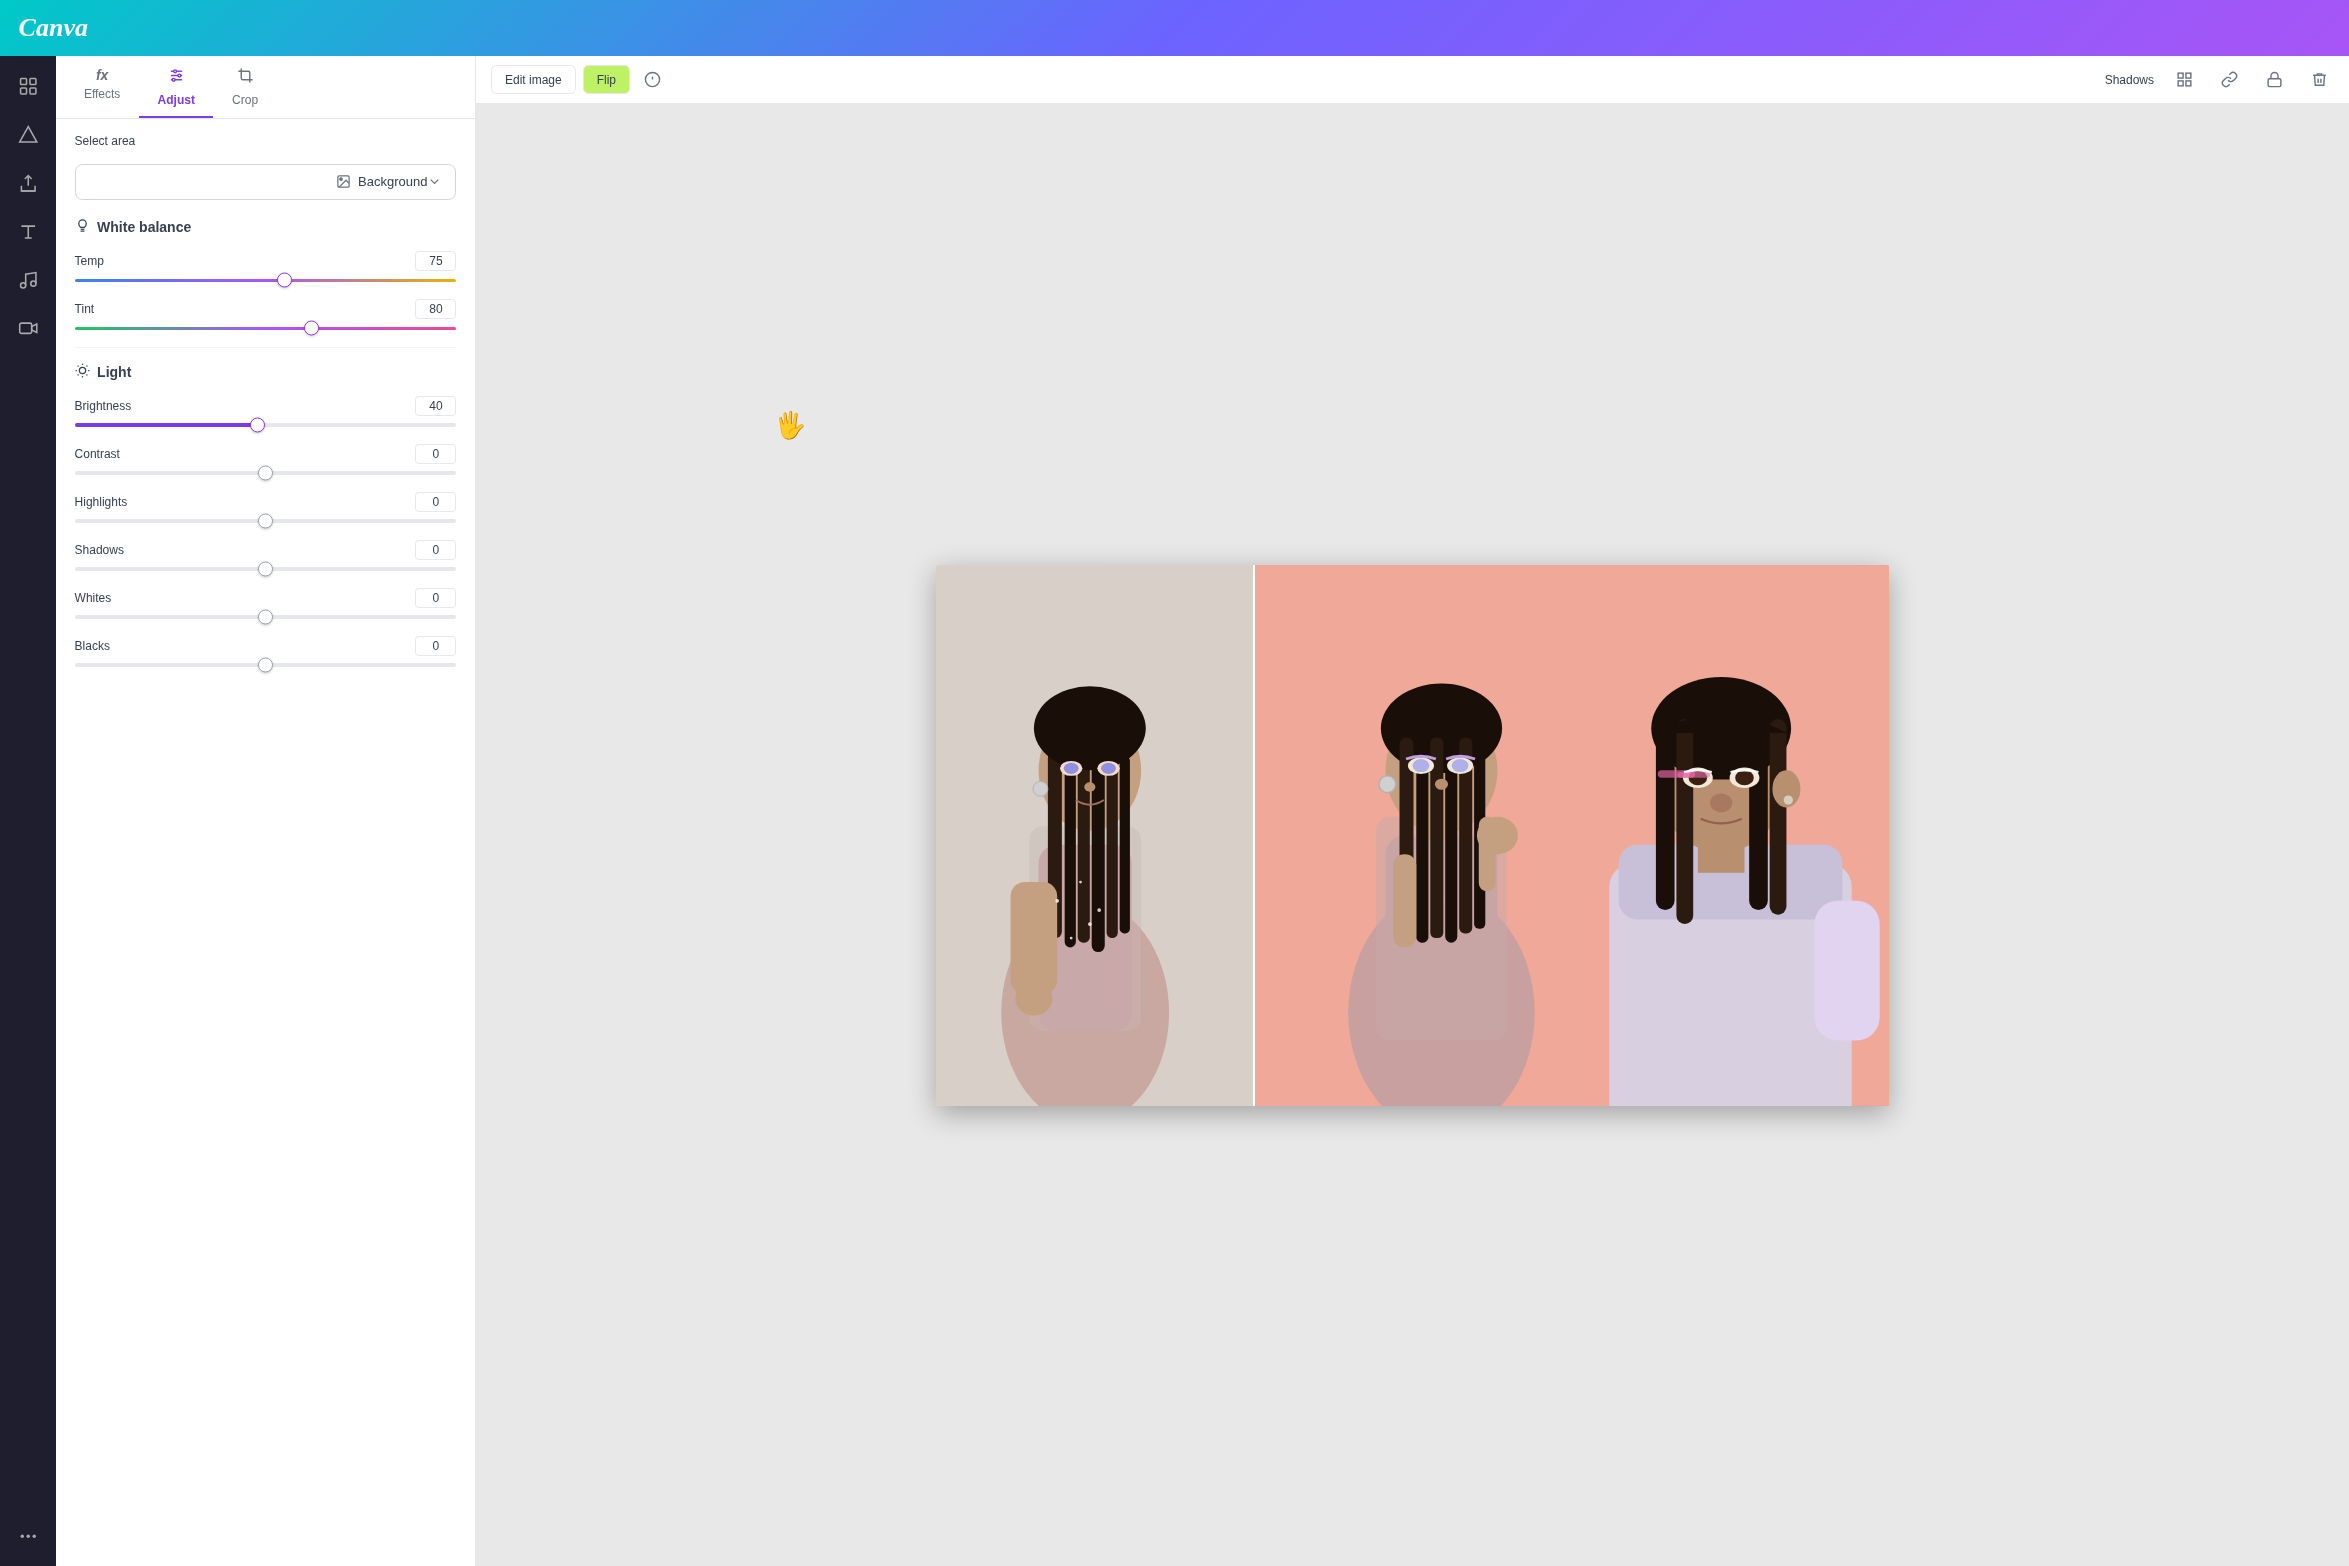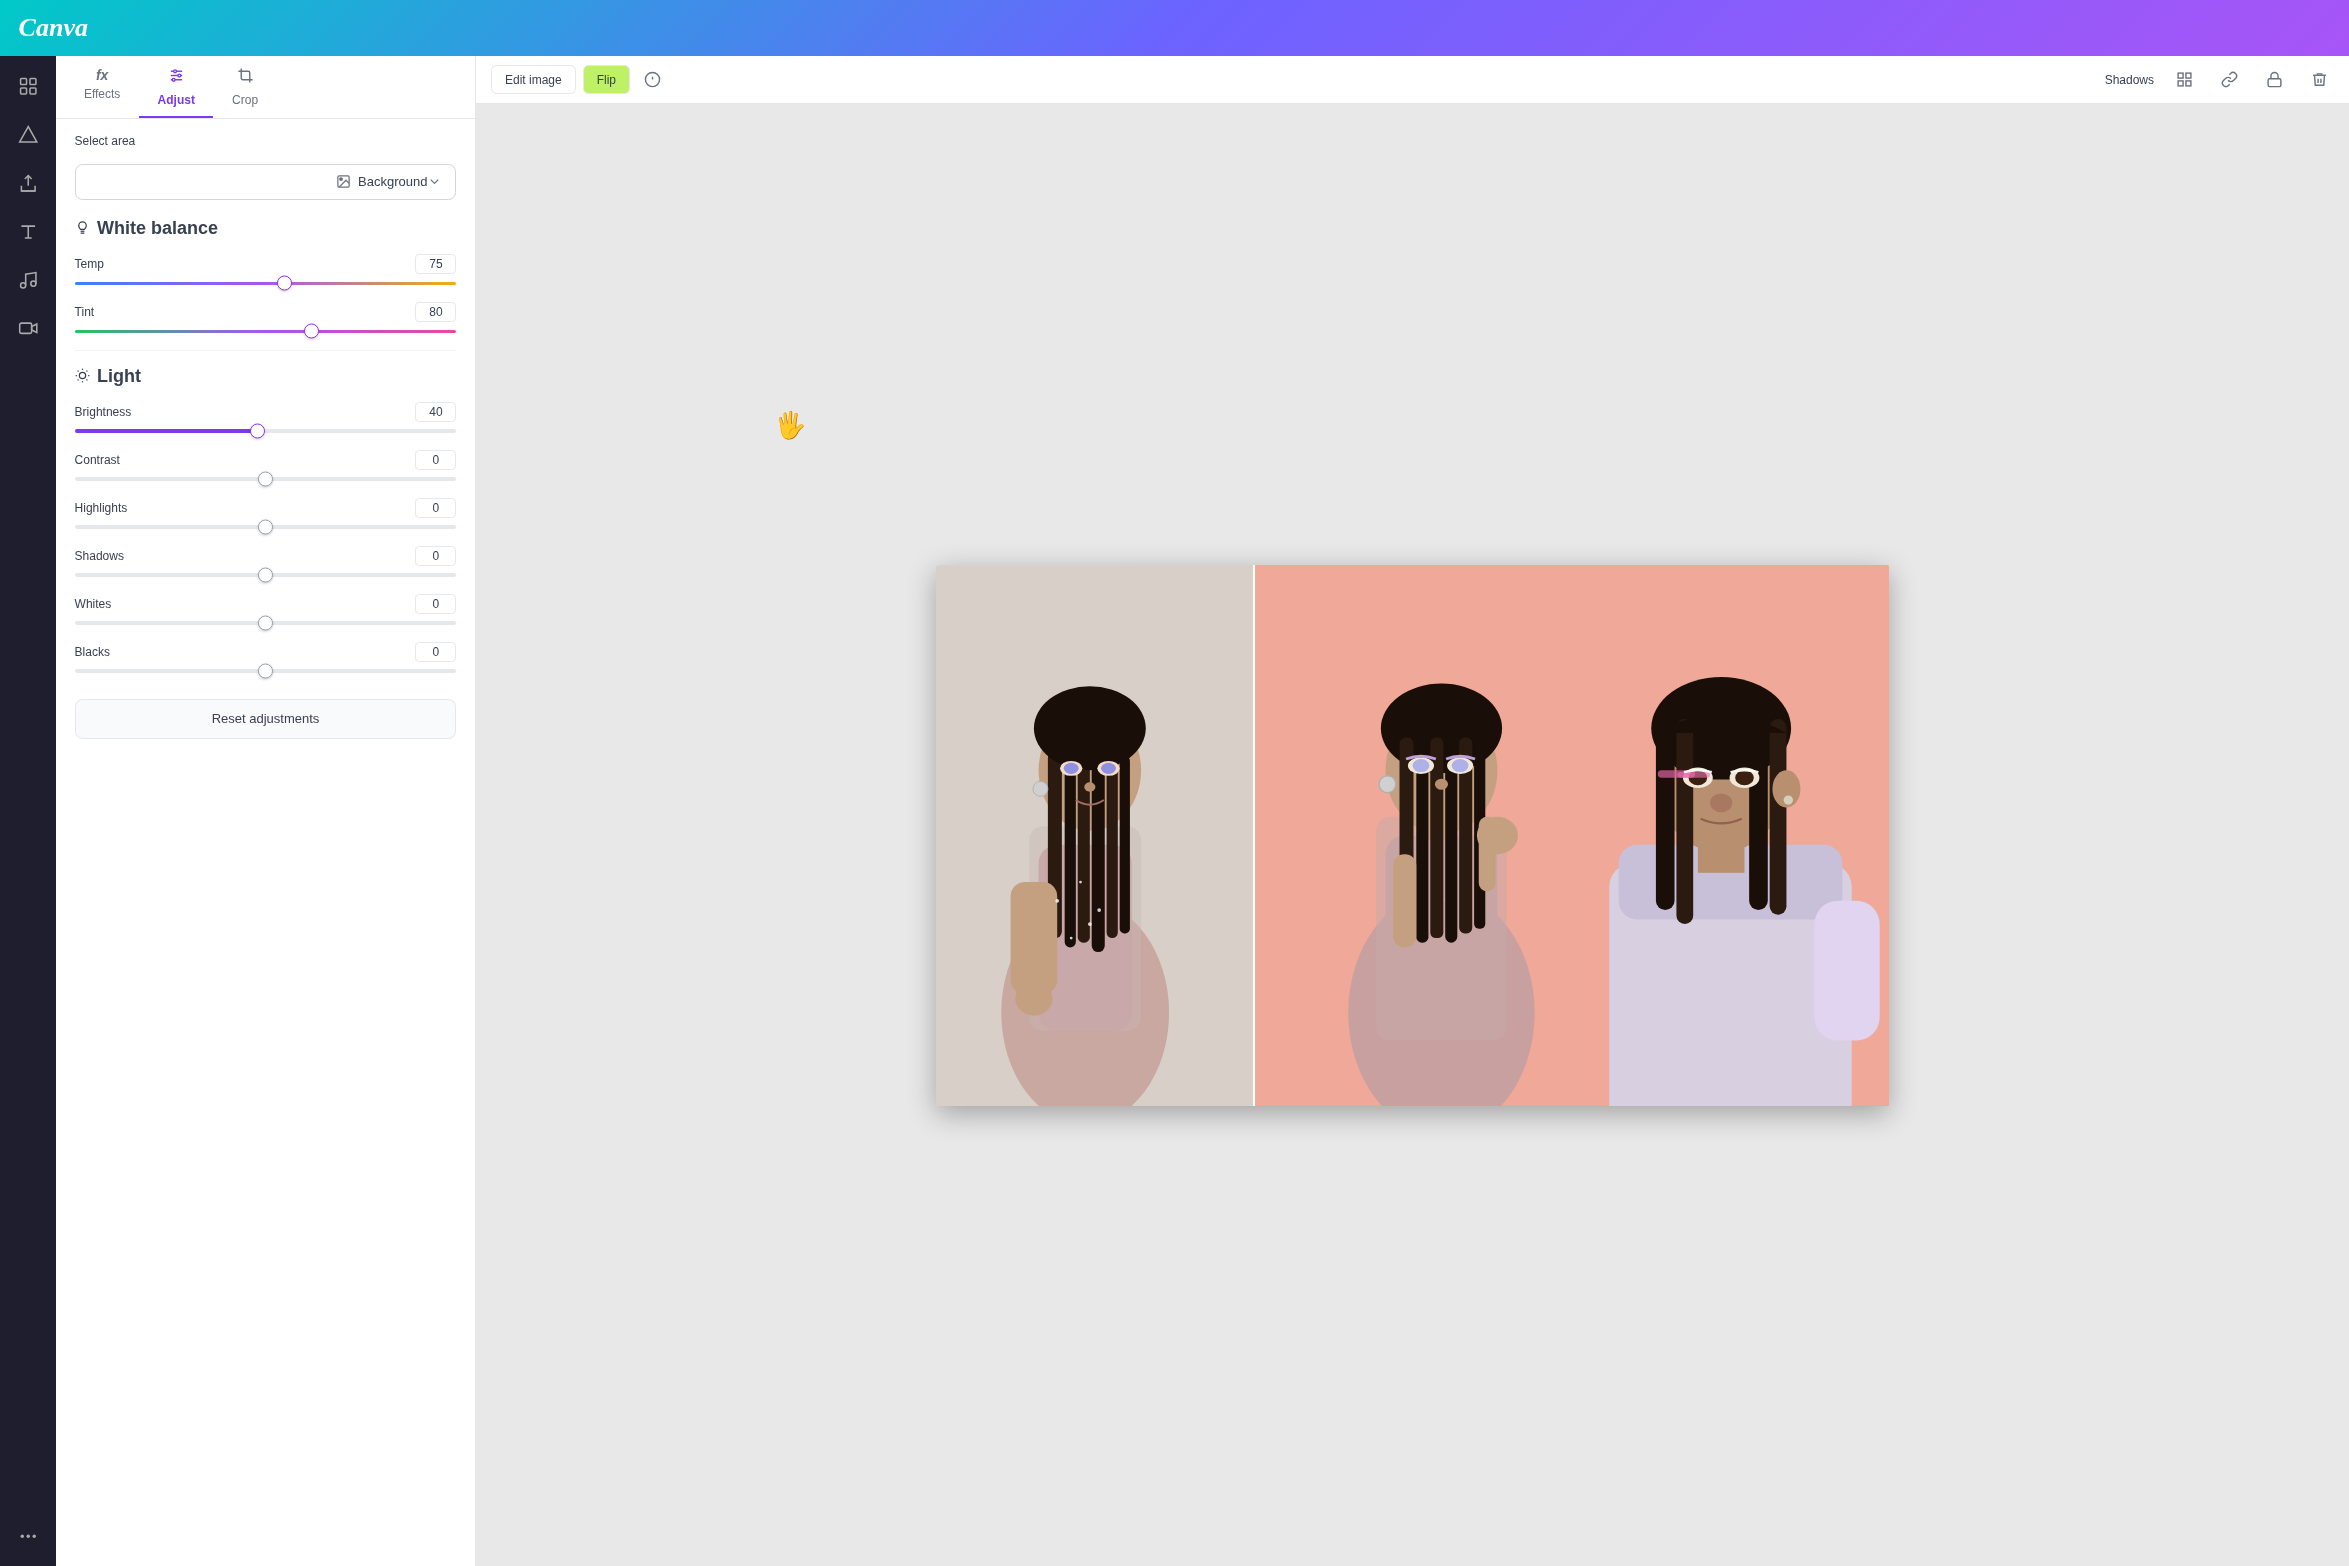--- a/index.html
+++ b/index.html
@@ -120,21 +120,21 @@
     .select-dropdown-left {
       display: flex;
       align-items: center;
       gap: 7.5px;
     }
 
     .section-title {
       display: flex;
       align-items: center;
       gap: 7.5px;
-      font-size: 18px;
+      font-size: 14px;
       font-weight: 600;
       color: #374151;
       margin-bottom: 15px;
       text-align: right;
     }
     .section-icon {
       font-size: 15px;
     }
 
     .slider-row {
@@ -535,21 +535,20 @@
         <div class="slider-label-row">
           <span class="slider-label">Blacks</span>
           <span class="slider-value">0</span>
         </div>
         <div class="slider-track default-track-bg" style="height:3.7px; border-radius:1.9px; position:relative;">
           <div class="slider-thumb" style="left:calc(50% - 7.5px); border-color:#9ca3af;"></div>
         </div>
       </div>
 
       
-      <button class="reset-btn">Reset adjustments</button>
 
     </div>
   </div>
 
   <div class="canvas-area">
 
     <div class="top-toolbar">
       <button class="toolbar-btn primary">Edit image</button>
       <button class="toolbar-btn">Flip</button>
       <div class="toolbar-icon-btn">

